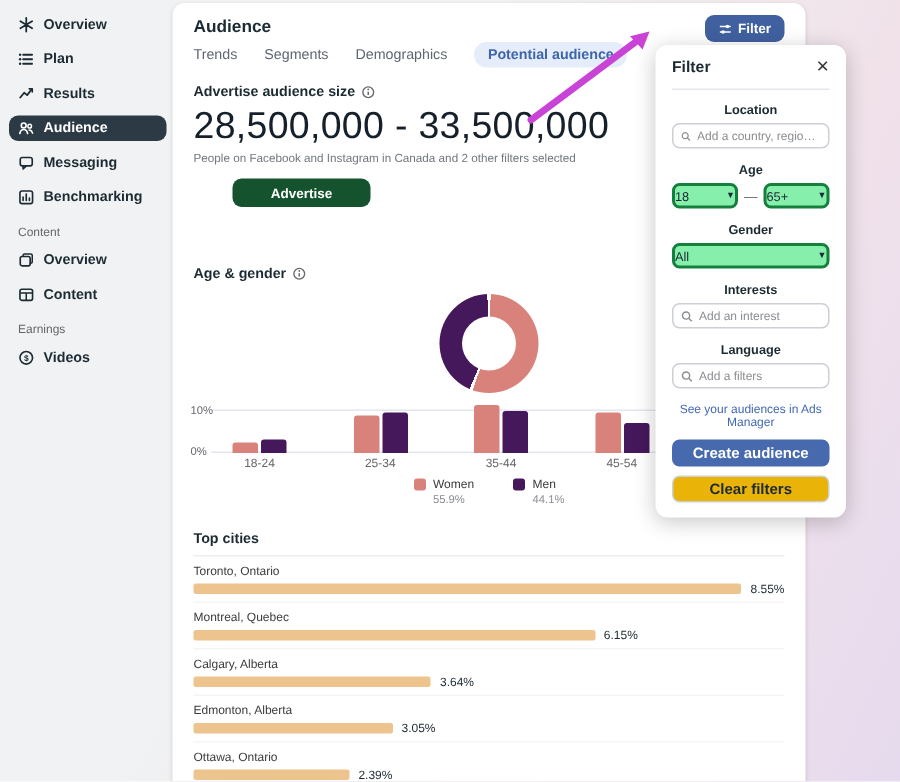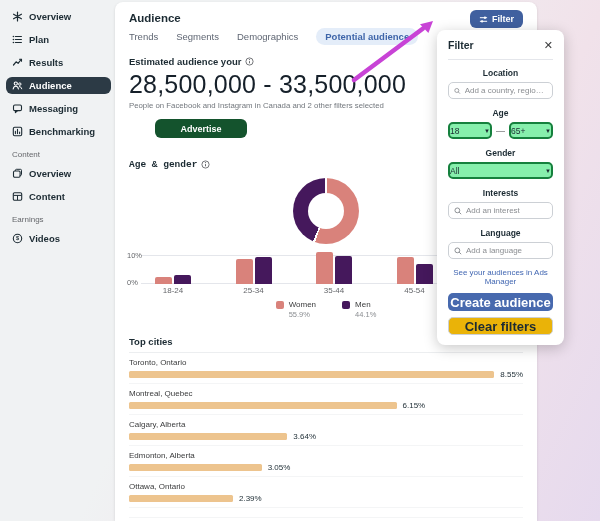--- a/index.html
+++ b/index.html
@@ -31,21 +31,21 @@
   .tabs { display:flex; align-items:center; gap:18px; }
   .tab { font-size:9.5px; color:#5f6673; cursor:pointer; padding:3px 0; }
   .tab.active { color:#3e65a9; background:#e4edf9; font-weight:700; padding:3px 9px; border-radius:12px; }
   
   .aud-label { display:flex; align-items:center; gap:4px; font-size:9.5px; font-weight:700; margin-top:11px;}
   .aud-number { font-size:25px; font-weight:500; letter-spacing:.2px; margin-top:3px; color:#16202a;}
   .aud-desc { font-size:7.8px; color:#72777d; margin-top:2px; }
   .advertise { margin:9px 0 0 26px; width:92px; height:19px; justify-content:center; background:#14532d;}
   
   .section-title { display:flex; align-items:center; gap:4px; font-size:9.5px; font-weight:700; }
-  .ag-title { margin-top:21px;font-family:Liberation Mono, monospace; }
+  .ag-title { margin-top:39px; }
   .donut-wrap { width:66px; margin:8px auto 0 auto; position:relative; height:66px;}
   .donut { width:66px; height:66px; border-radius:50%; }
   .donut-hole { position:absolute; left:15px; top:15px; width:36px; height:36px; border-radius:50%; background:#fff; }
   .ag-plot { position:relative; height:37px; margin-top:3px; }
   .gridline { position:absolute; left:12px; right:0; height:1px; background:#e4e6eb; }
   .gl-0 { bottom:0; } .gl-10 { bottom:28px; }
   .ytick { position:absolute; left:-2px; font-size:7.5px; color:#65676b; }
   .yt-10 { bottom:24px; } .yt-0 { bottom:-3px; }
   .ag-groups { position:absolute; left:26px; right:10px; bottom:0; top:0; display:flex; justify-content:space-between; }
   .ag-group { display:flex; align-items:flex-end; gap:2px; height:100%; position:relative; }
@@ -74,21 +74,21 @@
   .f-field { margin-bottom:9px;text-align:center; }
   .f-input { display:flex; align-items:center; gap:4px; height:17px; border:1px solid #ccd0d5;
     border-radius:5px; padding:0 5px; color:#8a8d91; font-size:8px; background:#fff; cursor:text;}
   .f-input .ph { overflow:hidden; white-space:nowrap; text-overflow:ellipsis; }
   .f-select { display:flex; align-items:center; justify-content:space-between; height:17px;
     border:2px solid #15803d; border-radius:5px; padding:0 0; font-size:8.5px; color:#1c2b33; cursor:pointer; background:#86efac;}
   .age-row { display:flex; align-items:center; gap:4px; }
   .age-row .f-select { flex:1; }
   .dash { color:#65676b; }
   .panel-link { display:block; text-align:center; color:#4267b2; font-size:8px; margin:3px 0 7px 0; cursor:pointer;}
-  .panel-btn { width:100%; height:18px; border-radius:5px; font-size:13px; font-weight:700;
+  .panel-btn { width:100%; height:18px; border-radius:5px; font-size:10px; font-weight:700;
     display:flex; align-items:center; justify-content:center; cursor:pointer; }
   .pb-primary { background:#4769ae; color:#fff; margin-bottom:6px;}
   .pb-secondary { background:#eab308; border:1px solid #ccd0d5; color:#1c2b33; }
   
   .arrow-svg { position:absolute; left:0; top:0; z-index:30; pointer-events:none; }
 </style>
 </head>
 <body>
 
 <nav class="sidebar">
@@ -180,21 +180,21 @@
   </div>
 
   <div class="tabs">
     <span class="tab">Trends</span>
     <span class="tab">Segments</span>
     <span class="tab">Demographics</span>
     <span class="tab active">Potential audience</span>
   </div>
 
   <div class="aud-label">
-    <span>Estimated audience your</span>
+    <span>Advertise audience size</span>
     <svg width="9" height="9" viewBox="0 0 10 10">
         <circle cx="5" cy="5" r="4" stroke="#65676b" stroke-width="1" fill="none"></circle>
         <path d="M5 4.6v2.4" stroke="#65676b" stroke-width="1.1"></path>
         <circle cx="5" cy="2.9" r=".7" fill="#65676b"></circle>
       </svg>
   </div>
   <div class="aud-number">28,500,000 - 33,500,000</div>
   <div class="aud-desc">People on Facebook and Instagram in Canada and 2 other filters selected</div>
   <button class="btn btn-blue advertise">Advertise</button>
 
@@ -358,21 +358,21 @@
     </div>
   </div>
 
   <div class="f-field">
     <div class="f-label">Language</div>
     <div class="f-input">
       <svg width="8" height="8" viewBox="0 0 10 10">
           <circle cx="4.2" cy="4.2" r="3" stroke="#8a8d91" stroke-width="1.2" fill="none"></circle>
           <path d="M6.4 6.4L9 9" stroke="#8a8d91" stroke-width="1.2"></path>
         </svg>
-      <span class="ph">Add a language</span>
+      <span class="ph">Add a filters</span>
     </div>
   </div>
 
   <a class="panel-link">See your audiences in Ads Manager</a>
   <div class="panel-btn pb-primary">Create audience</div>
   <div class="panel-btn pb-secondary">Clear filters</div>
 </aside>
 
 <svg class="arrow-svg" width="600" height="521" viewBox="0 0 600 521">
   <line x1="354" y1="80" x2="423" y2="28.5" stroke="#c843d6" stroke-width="4.6" stroke-linecap="round"></line>

